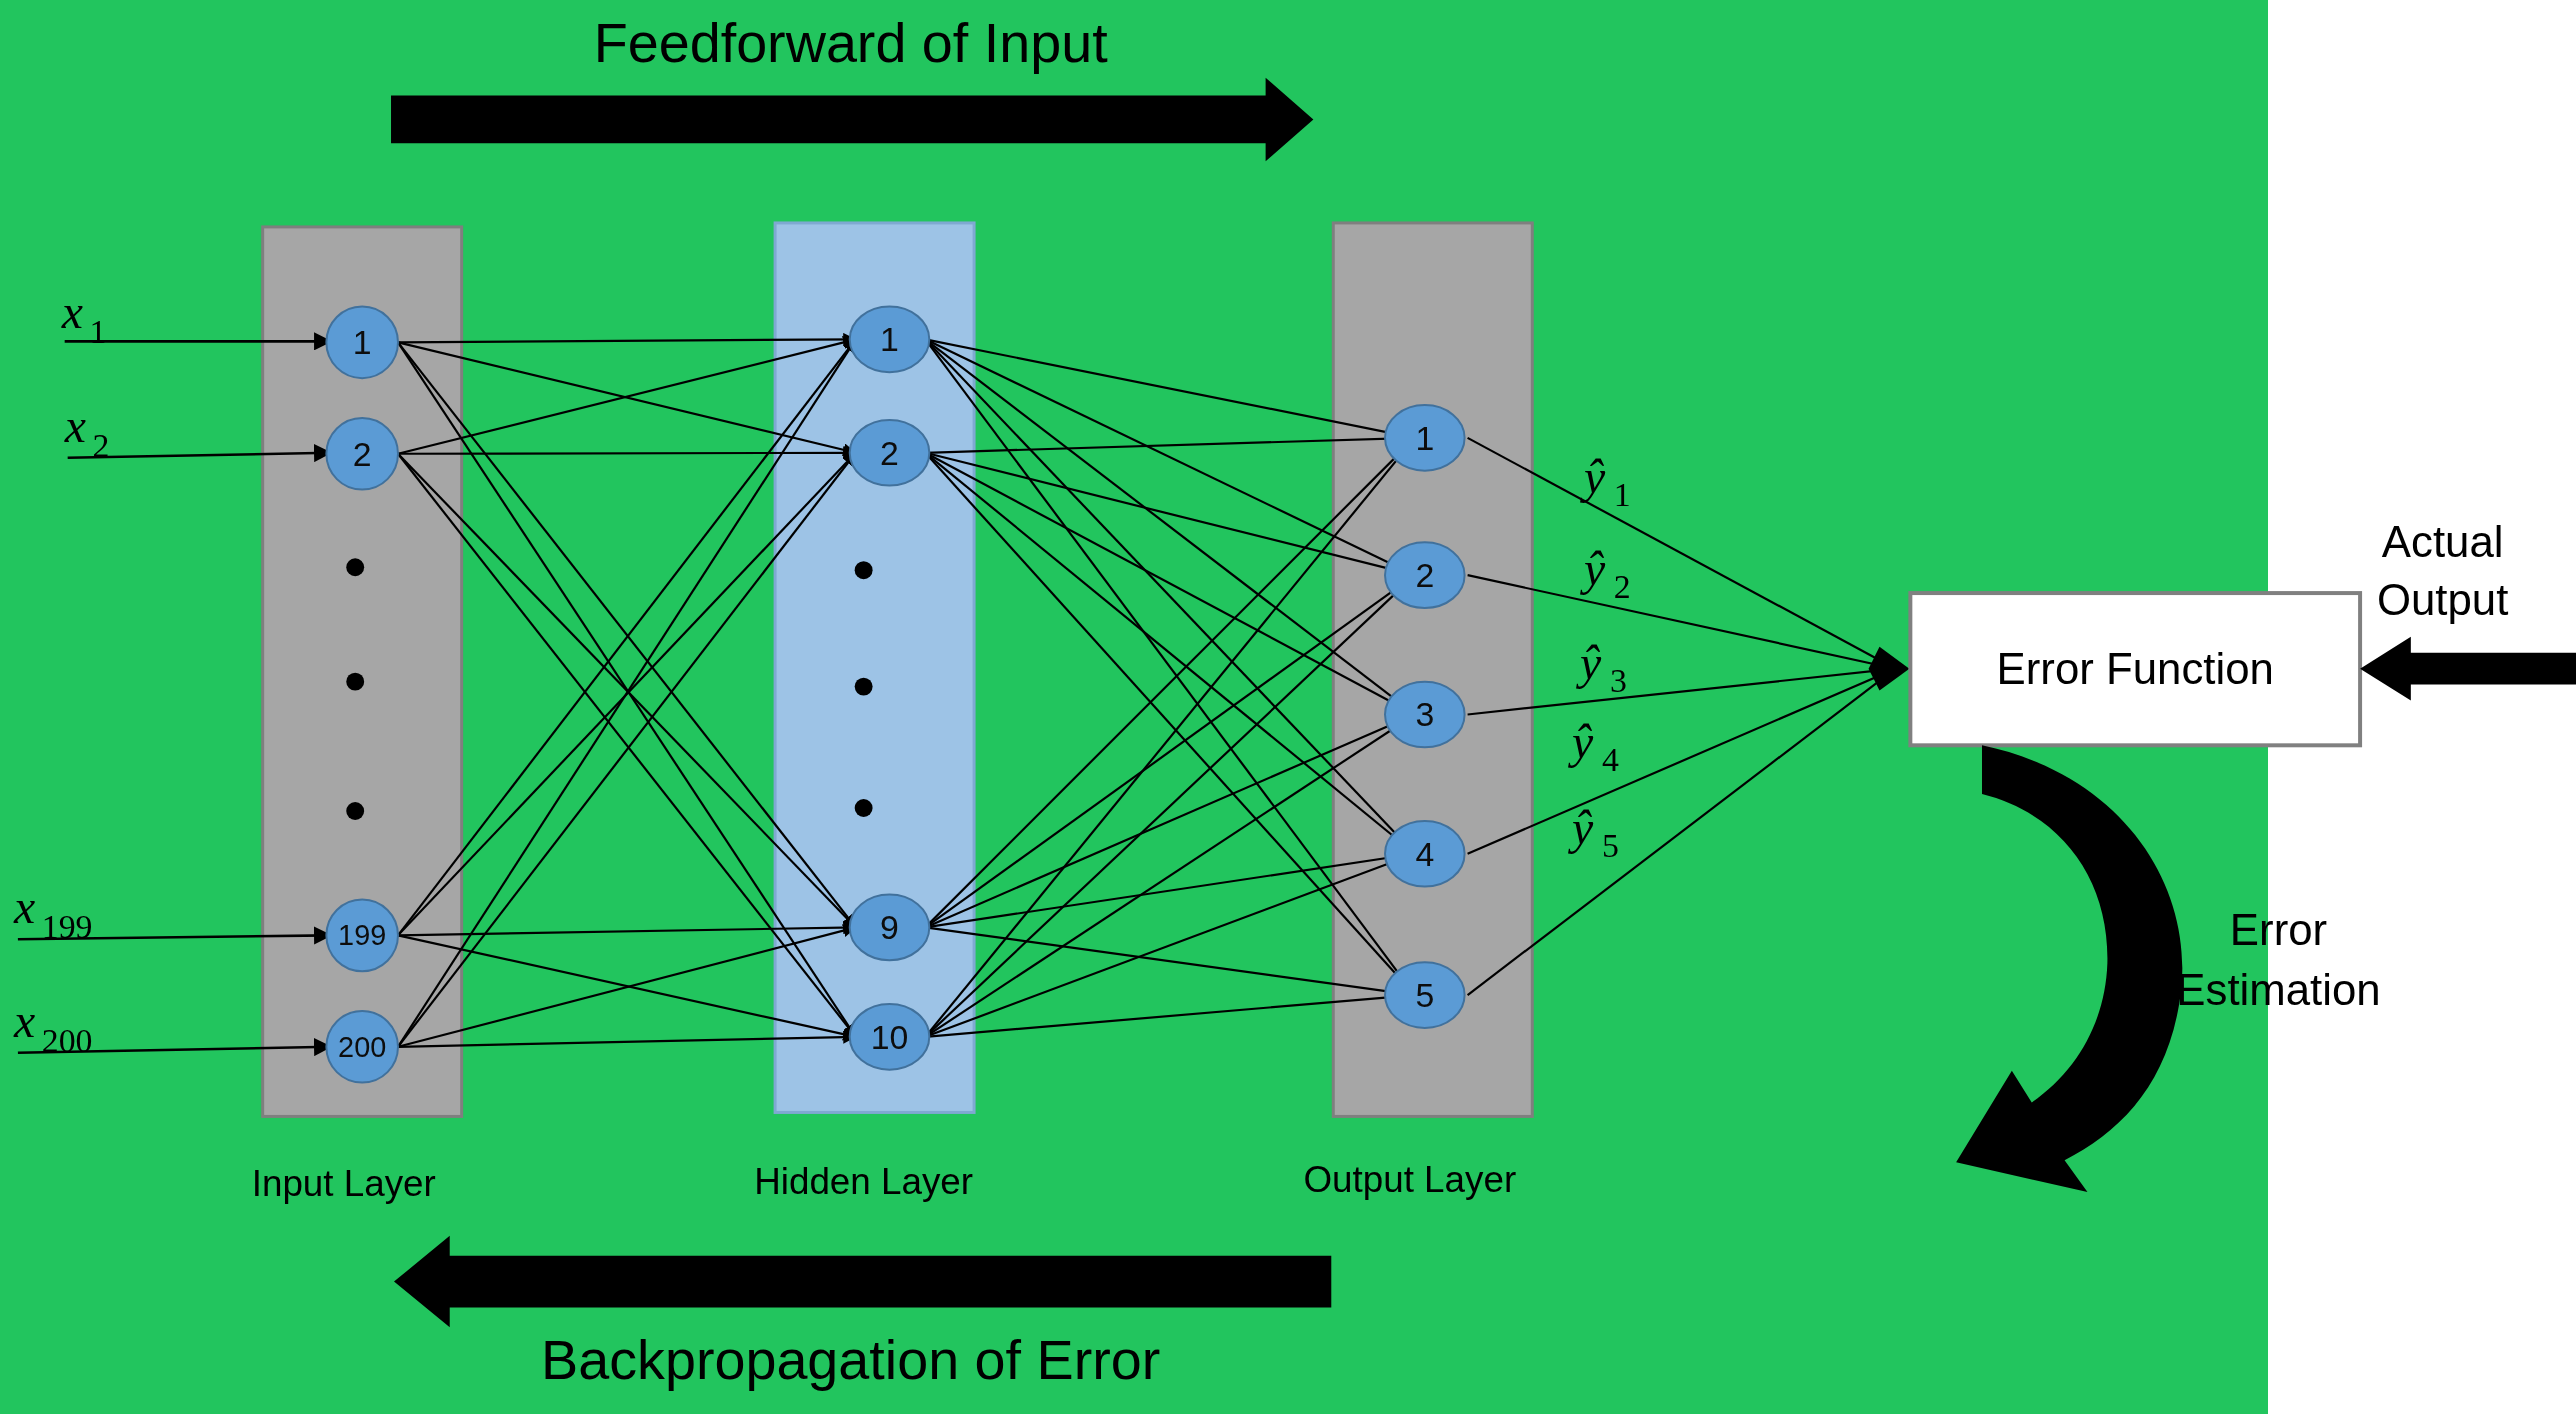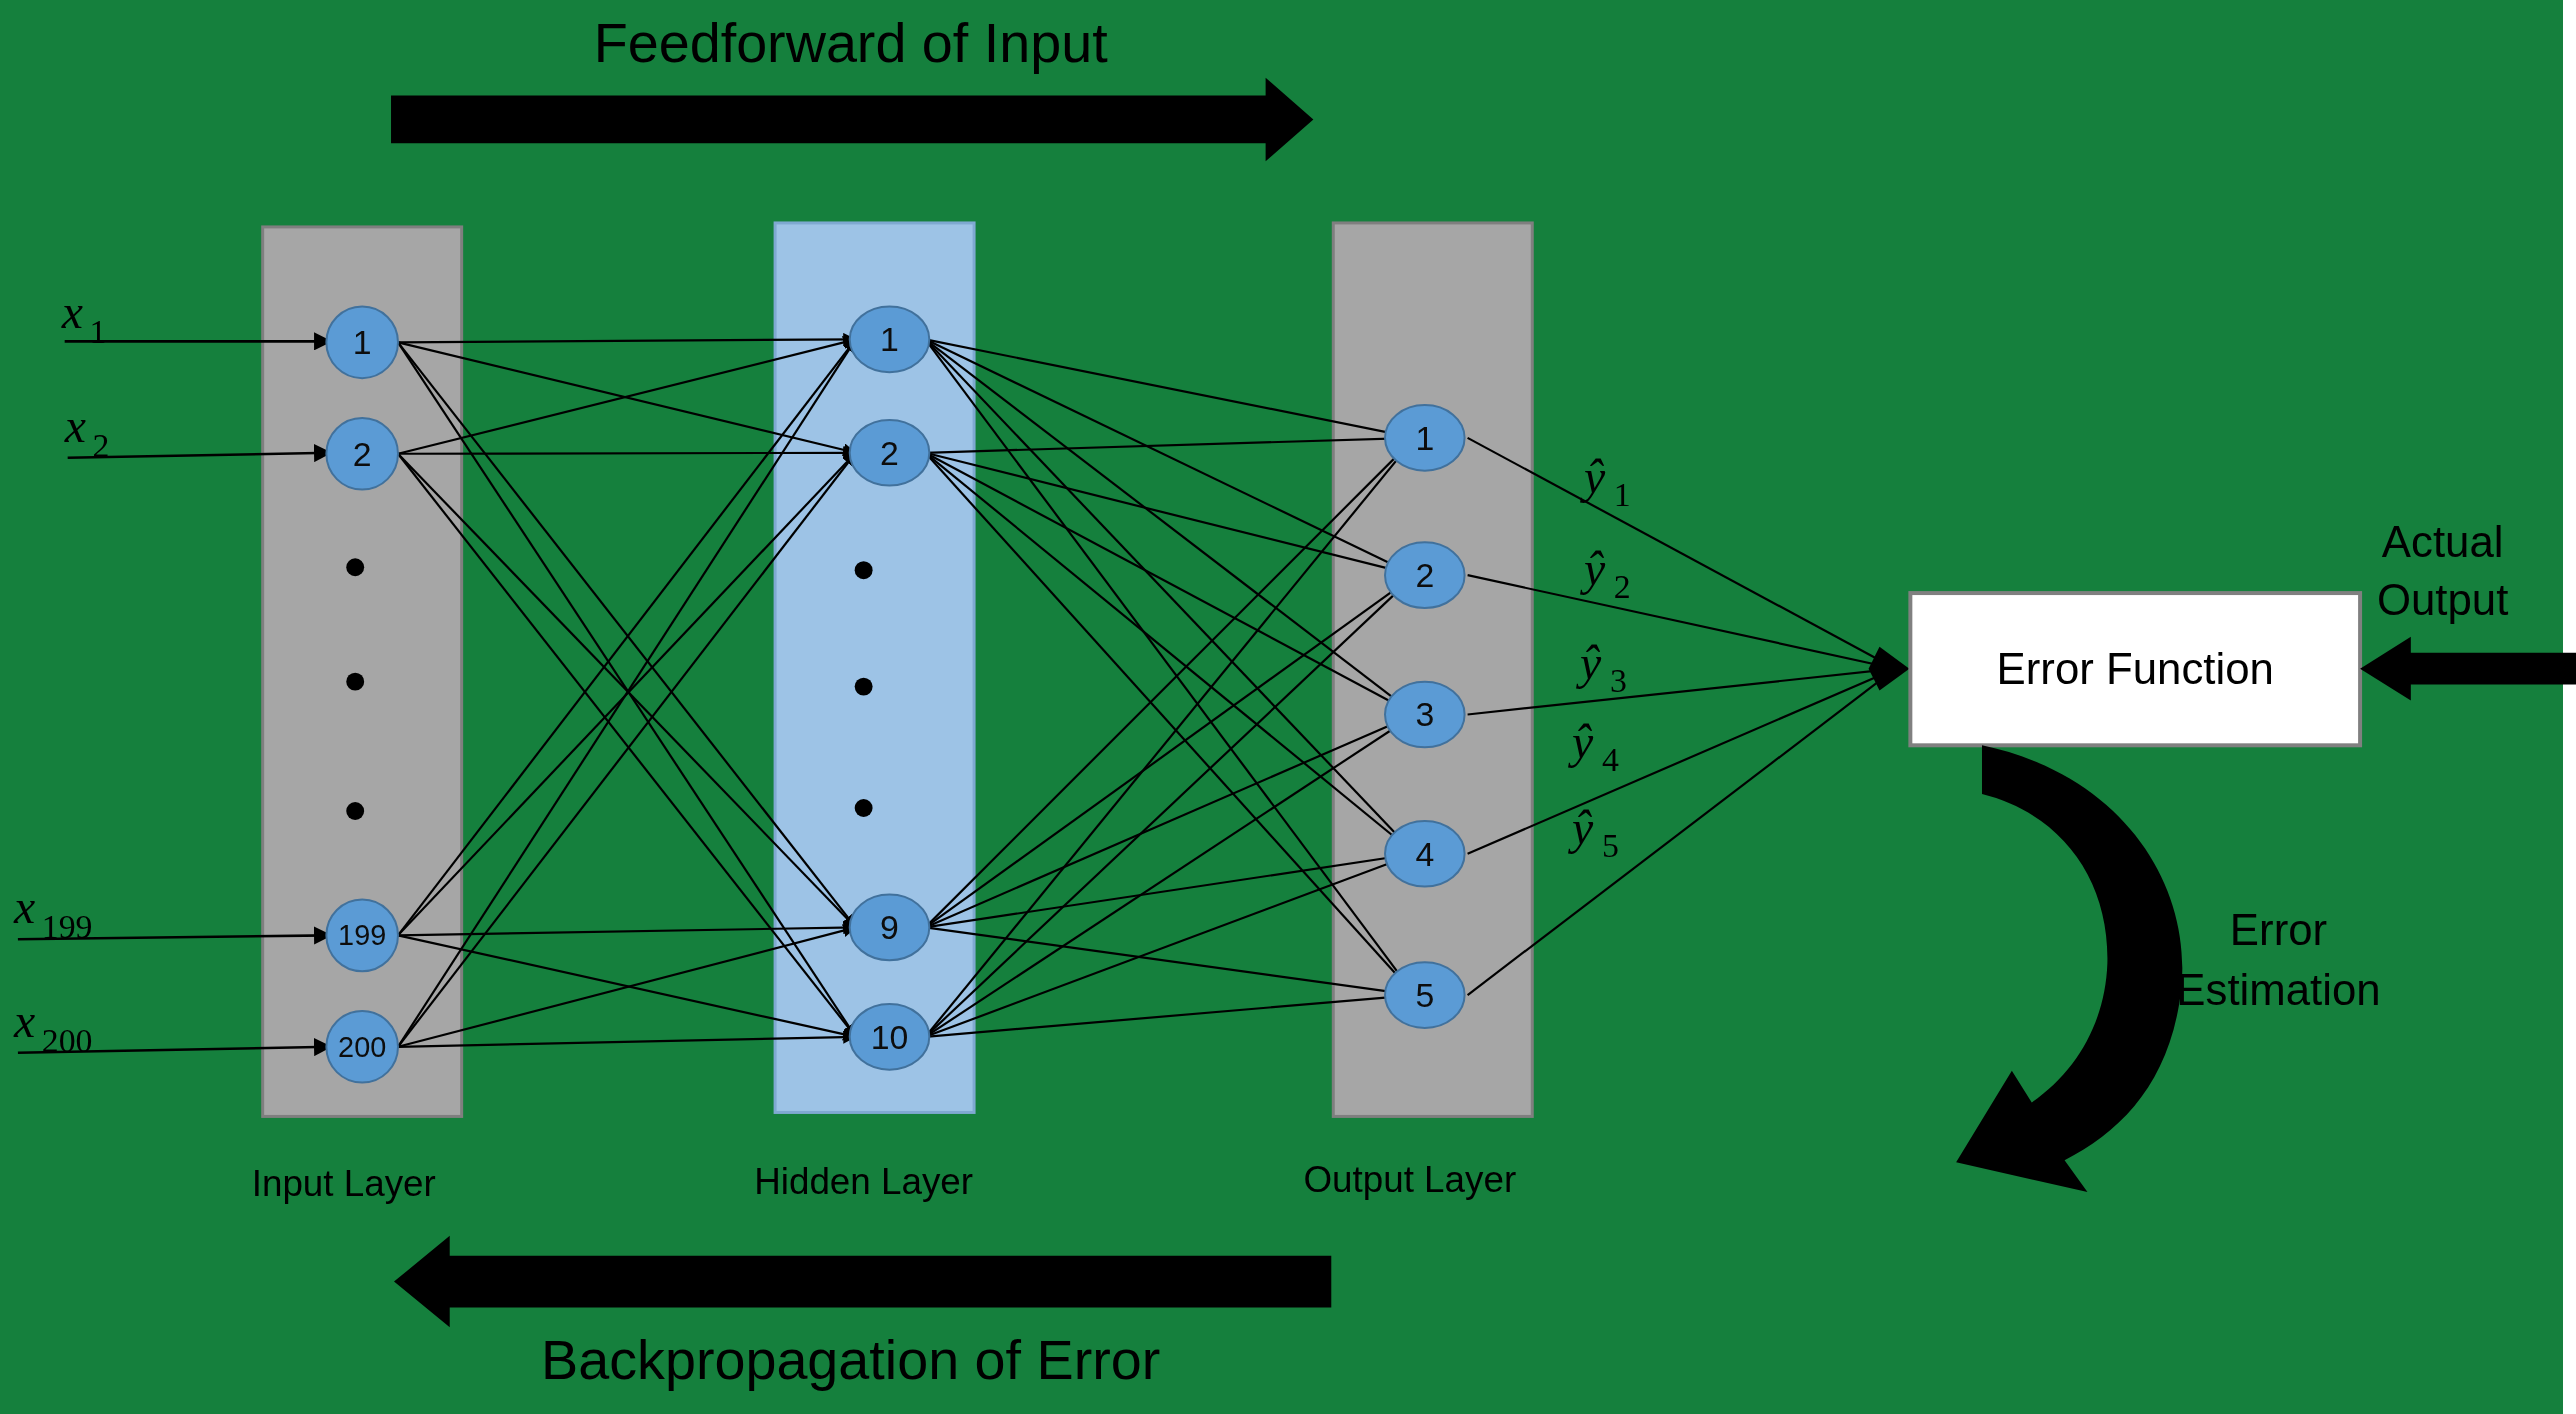--- a/index.html
+++ b/index.html
@@ -8,23 +8,23 @@
     background: #ffffff;
   }
   body {
     width: 2576px;
     height: 1415px;
     overflow: hidden;
     font-family: "Liberation Sans", sans-serif;
   }
   #stage {
     position: relative;
-    width: 2563px;
+    width: 2268px;
     height: 1415px;
-    background: #15803d;
+    background: #22c55e;
   }
   svg.diagram {
     position: absolute;
     top: 0;
     left: 0;
     width: 2576px;
     height: 1415px;
   }
   .layer-label {
     font-family: "Liberation Sans", sans-serif;

